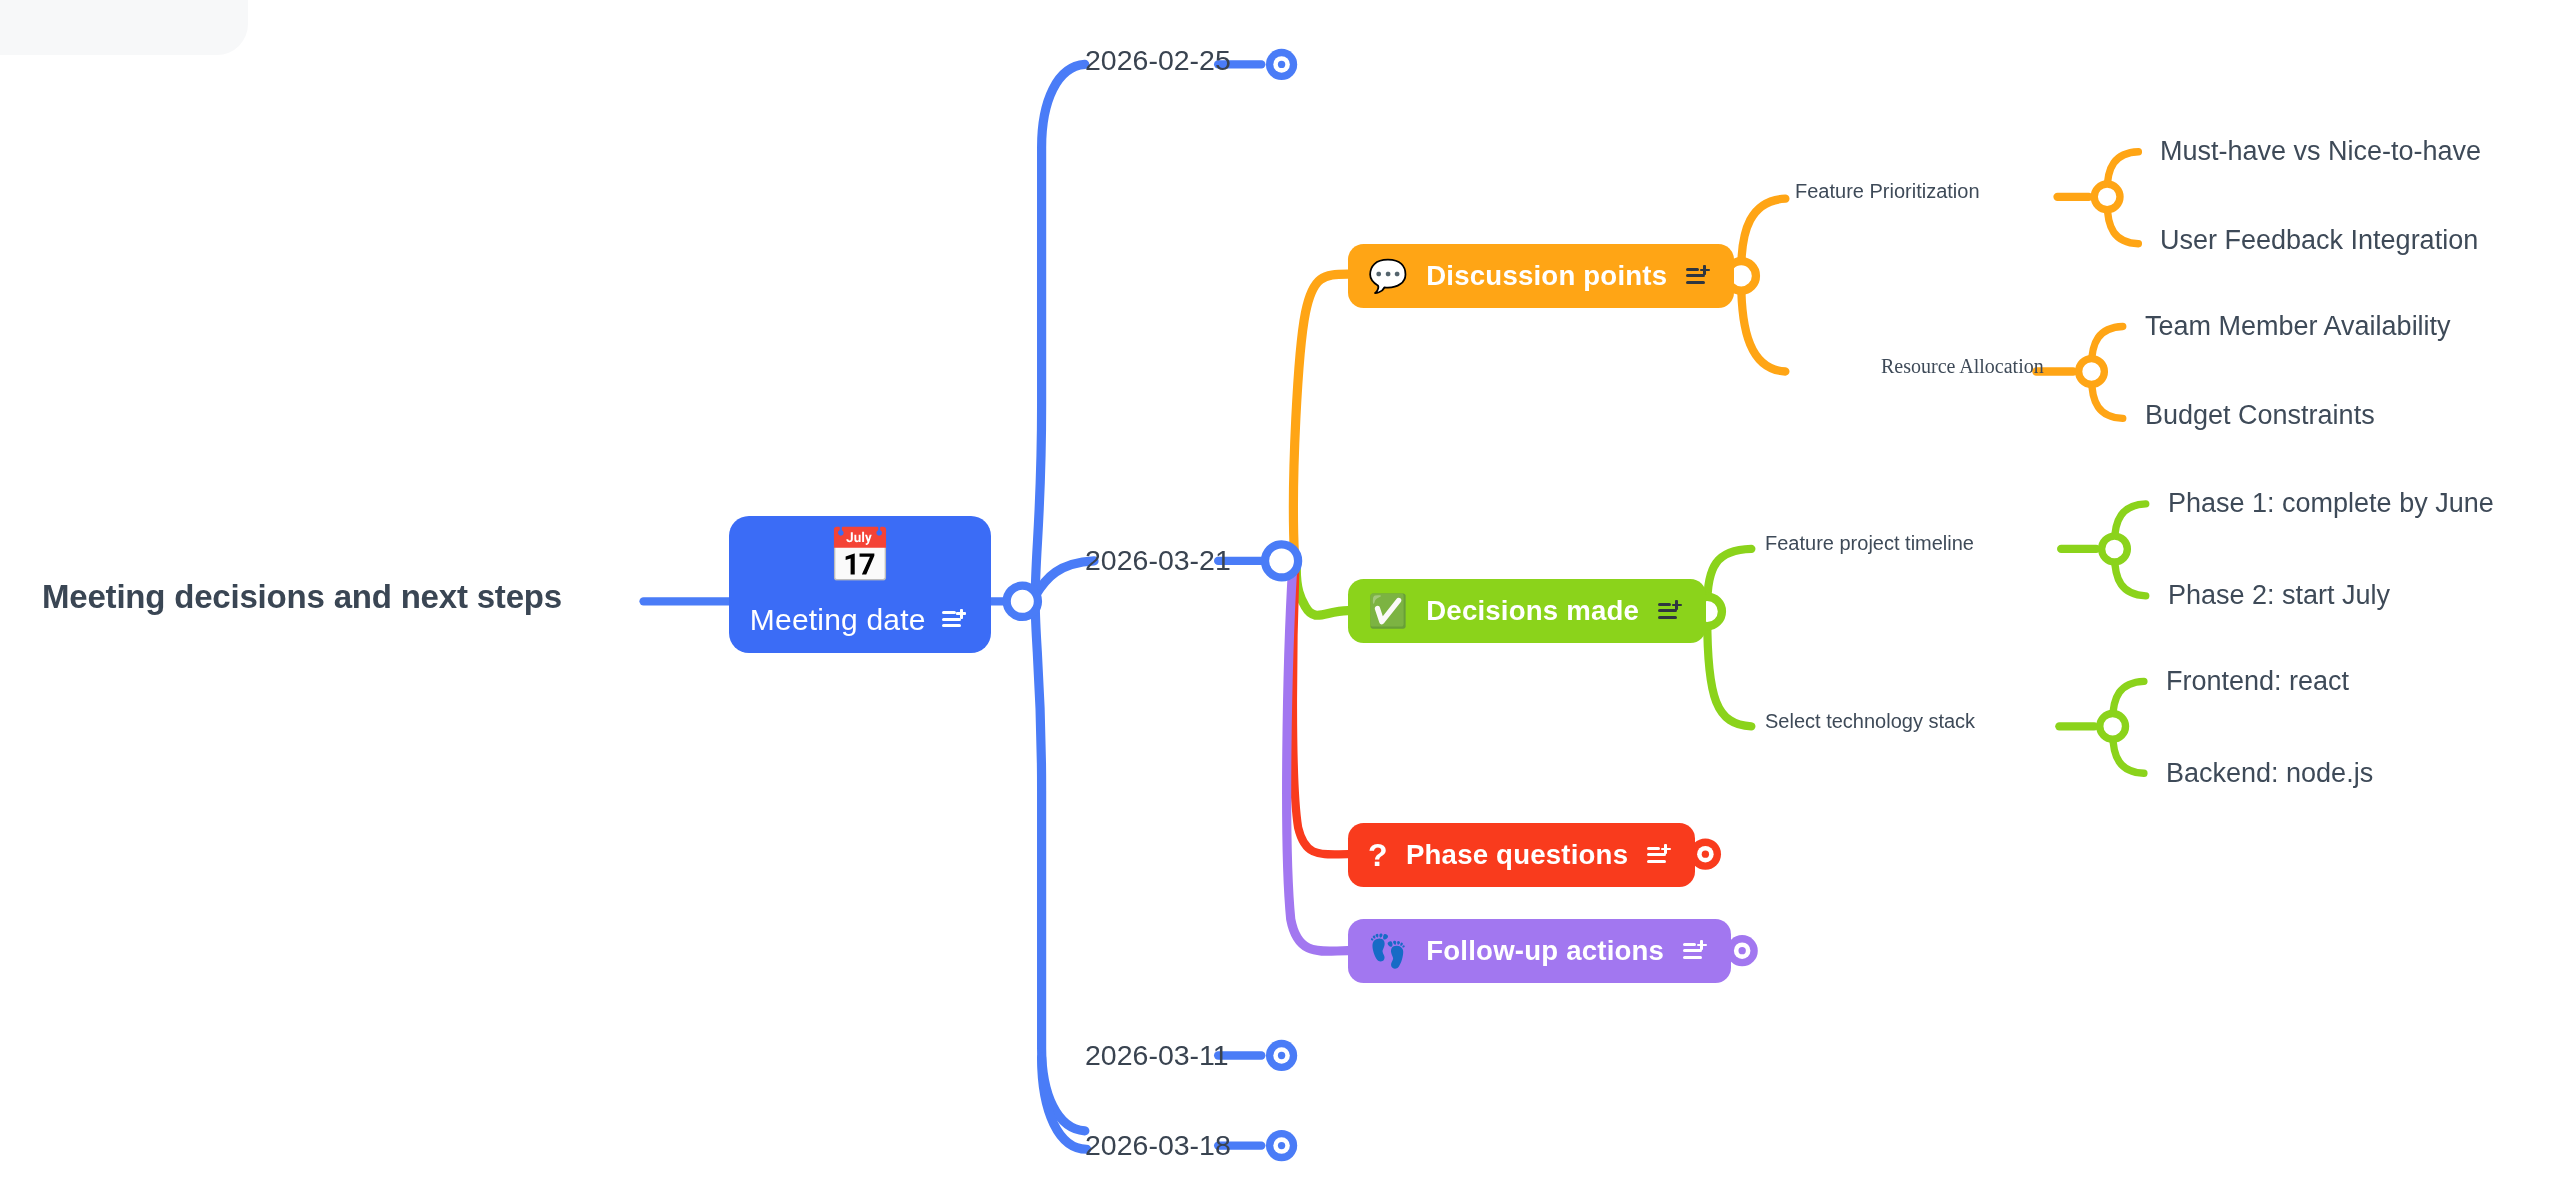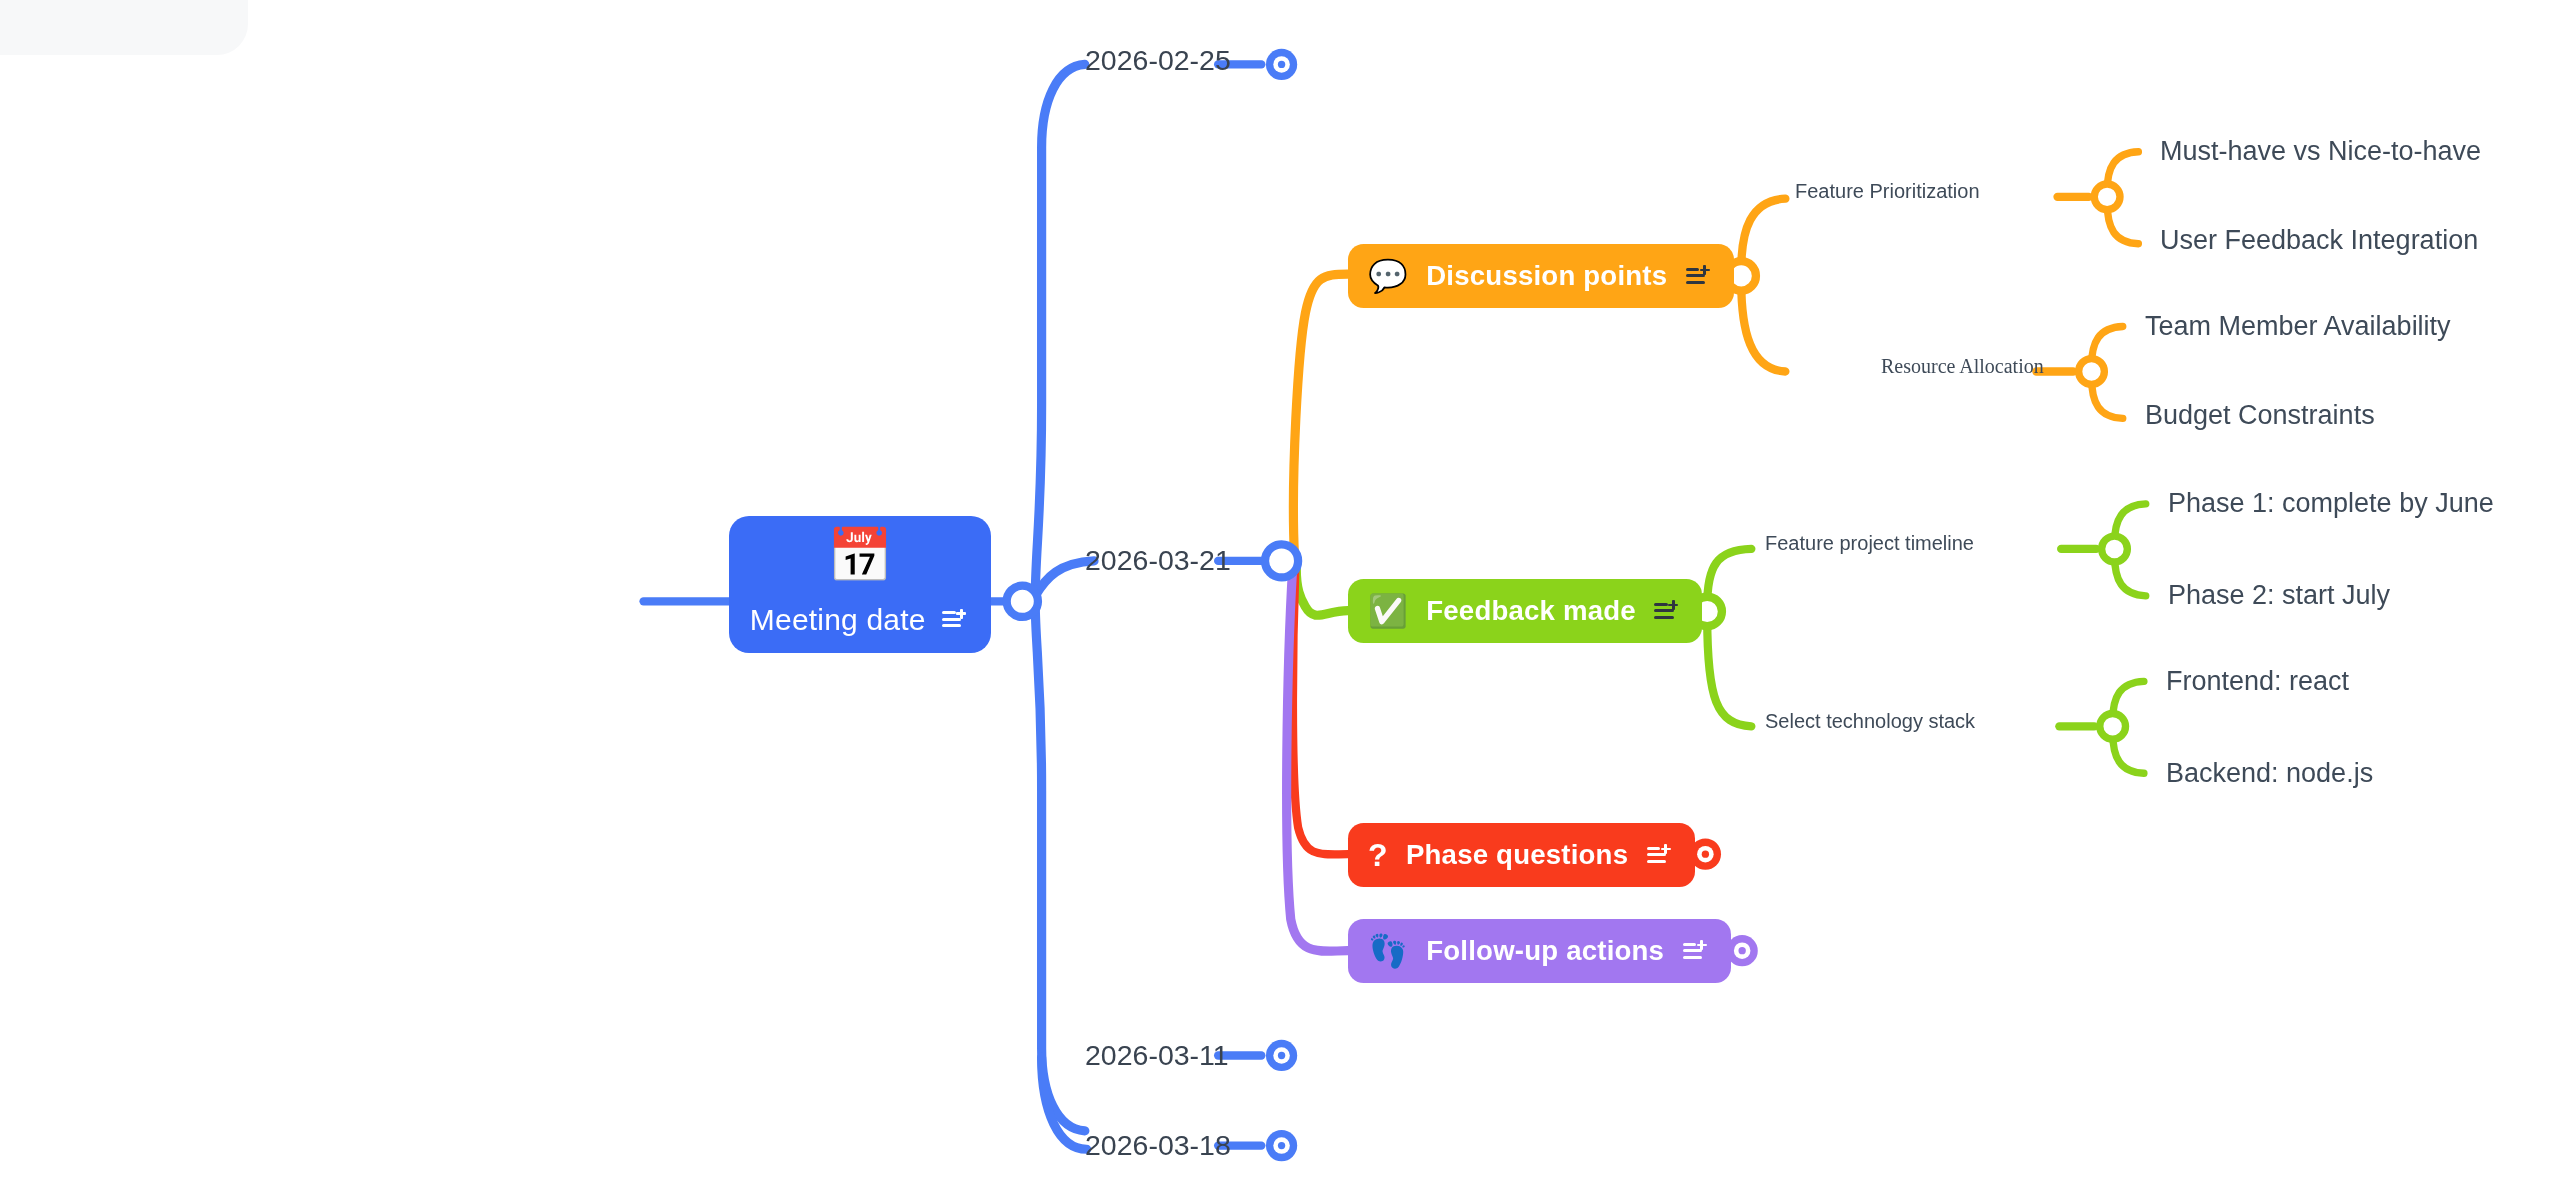--- a/index.html
+++ b/index.html
@@ -162,20 +162,21 @@
     <circle cx="1895" cy="1034" r="17" fill="#A277F0"></circle>
     <circle cx="1895" cy="1034" r="9" fill="#ffffff"></circle>
     <circle cx="1895" cy="1034" r="4" fill="#A277F0"></circle>
 
     <circle cx="2292" cy="214" r="14" fill="#ffffff" stroke="#FFA515" stroke-width="8"></circle>
     <circle cx="2275" cy="404" r="14" fill="#ffffff" stroke="#FFA515" stroke-width="8"></circle>
     <circle cx="2300" cy="597" r="14" fill="#ffffff" stroke="#8BD31B" stroke-width="8"></circle>
     <circle cx="2298" cy="790" r="14" fill="#ffffff" stroke="#8BD31B" stroke-width="8"></circle>
   </svg>
 
+  <div class="node" id="page-title">Meeting decisions and next steps</div>
 
   <div class="node" id="root-node">
     <span id="root-emoji">📅</span>
     <div id="root-row">
       <span id="root-label">Meeting date</span>
       <span class="note-icon note-white">
           <i></i>
           <i></i>
           <i></i>
           <u></u>
@@ -194,21 +195,21 @@
     <span class="note-icon note-dark">
         <i></i>
         <i></i>
         <i></i>
         <u></u>
       </span>
   </div>
 
   <div class="node pill" id="node-decisions">
     <span class="pill-emoji">✅</span>
-    <span class="pill-label">Feedback made</span>
+    <span class="pill-label">Decisions made</span>
     <span class="note-icon note-dark">
         <i></i>
         <i></i>
         <i></i>
         <u></u>
       </span>
   </div>
 
   <div class="node pill" id="node-open">
     <span class="pill-q">?</span>

